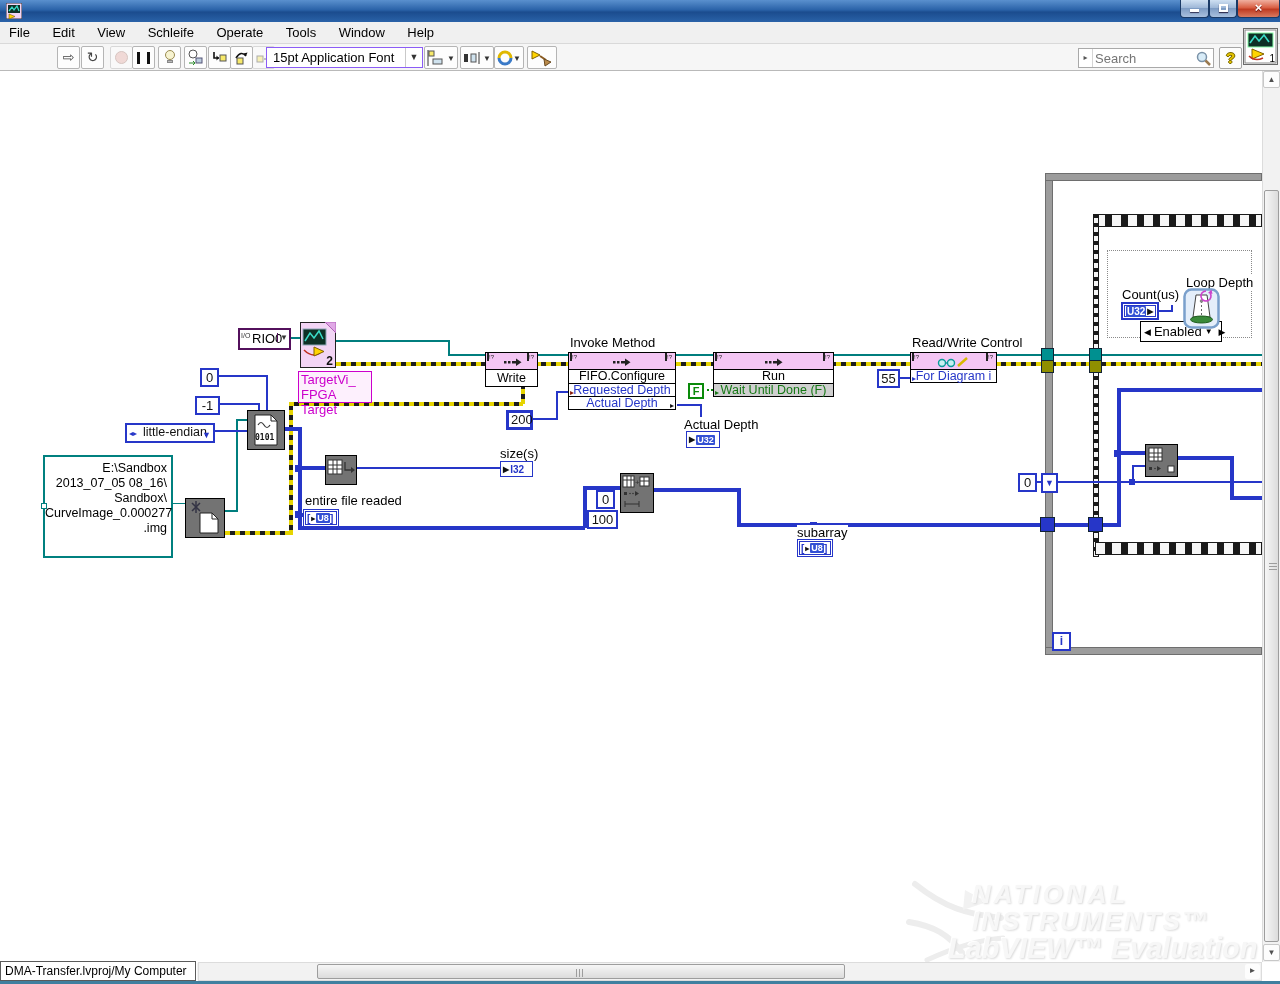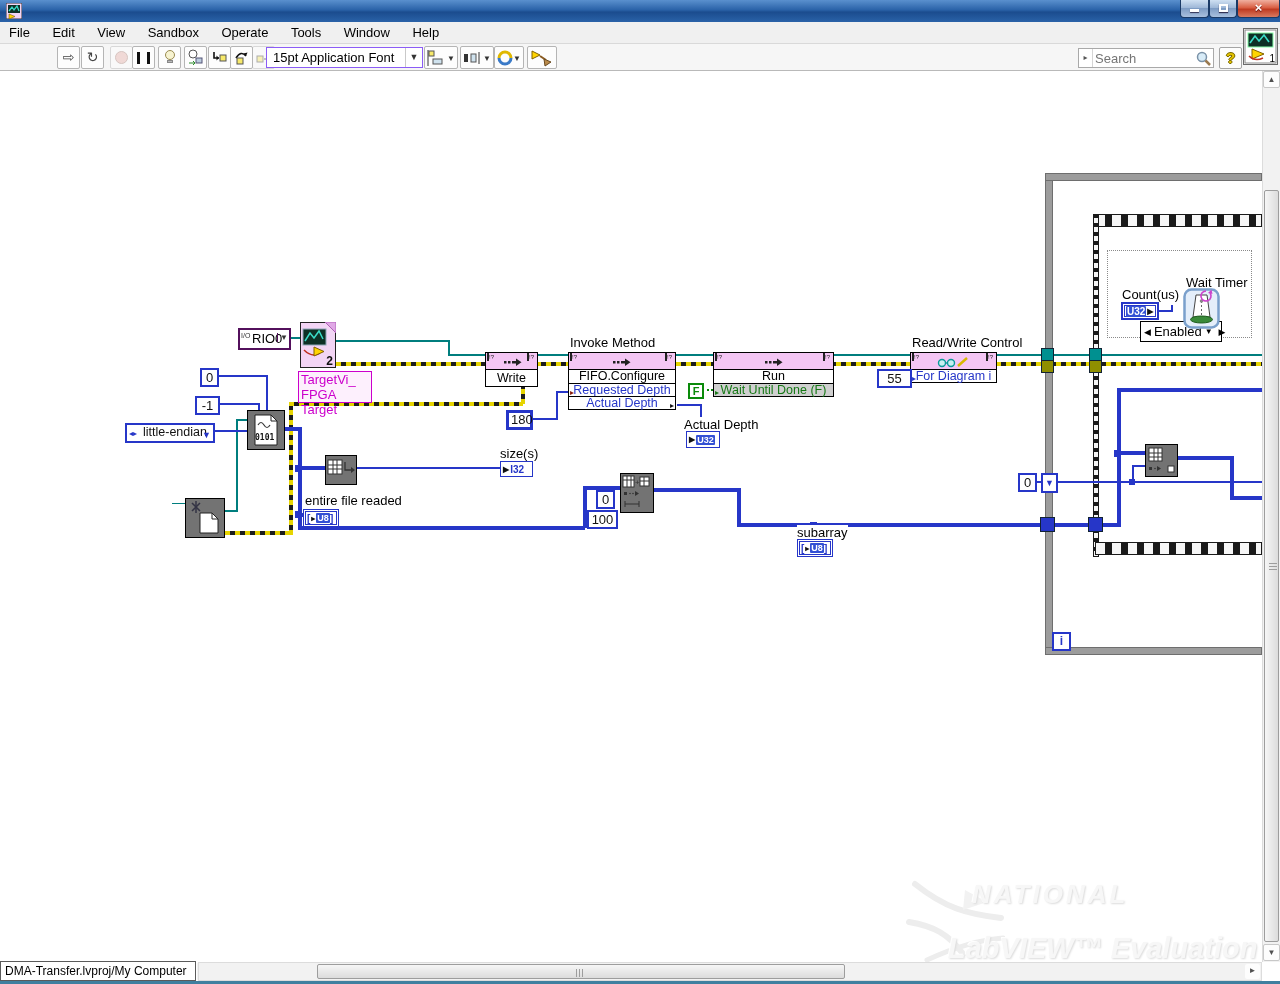--- a/index.html
+++ b/index.html
@@ -130,21 +130,21 @@
   </svg>
   <div class="abs winbtn" id="btn-min" style="left:1180px;width:29px"><span class="glyph"></span></div>
   <div class="abs winbtn" id="btn-max" style="left:1209px;width:28px"><span class="glyph"></span></div>
   <div class="abs winbtn" id="btn-close" style="left:1237px;width:43px"><span class="glyph">×</span></div>
 </div>
 
 <div class="abs" id="menubar">
   <span class="menu-item">File</span>
   <span class="menu-item">Edit</span>
   <span class="menu-item">View</span>
-  <span class="menu-item">Sandbox</span>
+  <span class="menu-item">Schleife</span>
   <span class="menu-item">Operate</span>
   <span class="menu-item">Tools</span>
   <span class="menu-item">Window</span>
   <span class="menu-item">Help</span>
 </div>
 
 <div class="abs" id="toolbar"></div>
 <div class="tbtn" style="left:57px"><span>⇨</span></div>
 <div class="tbtn" style="left:81px"><span>↻</span></div>
 <div class="tbtn dim" style="left:110px">
@@ -239,20 +239,21 @@
 
 <div class="abs" id="diagram">
 
   <svg class="abs" style="left:905px;top:805px" width="100" height="90">
     <path d="M10 8 C40 32 62 38 96 42" stroke="#ededed" stroke-width="6" fill="none" stroke-linecap="round"></path>
     <path d="M4 46 C28 50 44 58 58 78" stroke="#ededed" stroke-width="6" fill="none" stroke-linecap="round"></path>
     <path d="M22 84 C48 72 72 64 98 62" stroke="#ededed" stroke-width="5" fill="none" stroke-linecap="round"></path>
     <polygon points="60,14 82,26 58,34" fill="#f2f2f2"></polygon>
   </svg>
   <div class="wm" style="left:972px;top:808px;font-size:26px;letter-spacing:3px">NATIONAL</div>
+  <div class="wm" style="left:972px;top:835px;font-size:26px;letter-spacing:2px">INSTRUMENTS™</div>
   <div class="wm" style="left:948px;top:861px;font-size:29px">LabVIEW™ Evaluation Software</div>
 
   <div class="loopb" style="left:1045px;top:102px;width:8px;height:482px"></div>
   <div class="loopb" style="left:1045px;top:102px;width:217px;height:8px"></div>
   <div class="loopb" style="left:1045px;top:576px;width:217px;height:8px"></div>
 
   <div class="filmh" style="left:1095px;top:143px;width:167px"></div>
   <div class="filmv" style="left:1093px;top:143px;height:343px"></div>
   <div class="filmh" style="left:1095px;top:471px;width:167px"></div>
   <div class="abs" id="dotted-cfg" style="top:179px"></div>
@@ -327,20 +328,29 @@
   <div class="tunnel" style="left:1088px;top:446px;width:15px;height:15px;background:#2636c8"></div>
   <div class="abs" id="shiftreg" style="top:402px">▼</div>
 
   <div class="bconst" style="left:200px;top:297px;width:19px;height:19px">0</div>
   <div class="bconst" style="left:195px;top:325px;width:25px;height:19px">-1</div>
   <div class="bconst" style="left:125px;top:352px;width:90px;height:20px;text-align:left;padding-left:16px;font-size:12.5px">
     <span class="abs" style="left:2px;top:1px;color:#2636c8;font-size:8px">◂▸</span>
     <span>little-endian</span>
     <span class="abs" style="right:2px;top:3px;color:#2636c8;font-size:9px">▼</span>
   </div>
+  <div class="abs" style="left:43px;top:384px;width:130px;height:103px;border:2px solid #00807f;background:#fff;
+       font-size:12.5px;text-align:right;padding:4px 4px 0 0;color:#000;line-height:15px">
+    <span class="abs" style="left:-4px;top:46px;width:6px;height:6px;background:#fff;border:1px solid #00807f"></span>
+    <div>E:\Sandbox</div>
+    <div>2013_07_05 08_16\</div>
+    <div>Sandbox\</div>
+    <div>CurveImage_0.000277</div>
+    <div>.img</div>
+  </div>
 
   <div class="ynode" style="left:185px;top:427px;width:40px;height:40px">
     <svg width="38" height="38">
       <line x1="6" y1="4" x2="14" y2="12" stroke="#334" stroke-width="1.5"></line>
       <line x1="14" y1="4" x2="6" y2="12" stroke="#334" stroke-width="1.5"></line>
       <line x1="10" y1="2" x2="10" y2="14" stroke="#334" stroke-width="1.5"></line>
       <path d="M14 14 h12 l6 6 v14 h-18 z" fill="#fff" stroke="#222"></path>
       <path d="M26 14 l0 6 6 0" fill="none" stroke="#222"></path>
     </svg>
   </div>
@@ -406,21 +416,21 @@
     <div class="r" style="height:15px">FIFO.Configure</div>
     <div class="r rp" style="height:14px">
       <span class="mark-l" style="color:#8a2010">▸</span>
       <span>Requested Depth</span>
     </div>
     <div class="r rp" style="height:14px">
       <span>Actual Depth</span>
       <span class="mark-r">▸</span>
     </div>
   </div>
-  <div class="bconst" style="left:506px;top:339px;width:27px;height:20px;border-width:3px;line-height:14px">180</div>
+  <div class="bconst" style="left:506px;top:339px;width:27px;height:20px;border-width:3px;line-height:14px">200</div>
 
   <div class="inode" style="left:713px;top:281px;width:121px">
     <div class="hdr">
       <span class="cg" style="left:1px"><span class="pg"></span>!?</span>
       <svg class="abs" style="left:51px;top:5px" width="18" height="8">
         <rect x="0" y="3" width="2.5" height="2.5" fill="#222"></rect>
           <rect x="4" y="3" width="2.5" height="2.5" fill="#222"></rect>
         <rect x="8" y="3" width="5" height="2.5" fill="#222"></rect>
           <path d="M12 0.5 L17.5 4.2 L12 8 z" fill="#222"></path>
       </svg>
@@ -449,21 +459,21 @@
         <line x1="8.5" y1="7" x2="10.5" y2="7" stroke="#0a9a9a" stroke-width="1.4"></line>
         <line x1="21" y1="10" x2="30" y2="2" stroke="#d8b800" stroke-width="2.5"></line>
       </svg>
       <span class="cg" style="right:1px"><span class="pg"></span>!?</span>
     </div>
     <div class="r rp" style="height:14px">
       <span class="mark-l">▸</span>
       <span>For Diagram i</span>
     </div>
   </div>
-  <div class="bconst" style="left:877px;top:298px;width:35px;height:19px">55</div>
+  <div class="bconst" style="left:877px;top:298px;width:23px;height:19px">55</div>
 
   <div class="ynode" style="left:325px;top:384px;width:32px;height:30px">
     <svg width="30" height="28">
       <rect x="2" y="4" width="14" height="14" fill="#fff" stroke="#333"></rect>
       <line x1="2" y1="9" x2="16" y2="9" stroke="#333"></line>
         <line x1="2" y1="13" x2="16" y2="13" stroke="#333"></line>
       <line x1="7" y1="4" x2="7" y2="18" stroke="#333"></line>
         <line x1="11" y1="4" x2="11" y2="18" stroke="#333"></line>
       <path d="M19 6 v8 h6" fill="none" stroke="#333" stroke-width="1.3"></path>
       <path d="M25 11 l4 3 -4 3 z" fill="#333"></path>
@@ -509,21 +519,21 @@
     <span class="typechip">U8</span>
     <span style="color:#2636c8">]</span>
   </div>
 
   <div class="abs" id="enabled-sel">
     <span class="arr">◀</span>
     <span style="flex:1;text-align:center">Enabled</span>
     <span class="arr" style="font-size:8px">▼</span>
     <span class="arr">▶</span>
   </div>
-  <div class="lbl" style="left:1186px;top:204px">Wait Timer</div>
+  <div class="lbl" style="left:1186px;top:204px">Loop Depth</div>
   <div class="abs" style="left:1183px;top:217px">
     <svg width="37" height="41">
       <rect x="1.5" y="1.5" width="34" height="38" rx="7" fill="#e4eefa" stroke="#7aa0cc" stroke-width="2.5"></rect>
       <polygon points="13,7 24,7 27,29 10,29" fill="#fff" stroke="#444"></polygon>
       <line x1="18.5" y1="9" x2="18.5" y2="27" stroke="#666" stroke-dasharray="2 2"></line>
       <circle cx="18.5" cy="13" r="1.8" fill="#888"></circle>
       <ellipse cx="18.5" cy="31.5" rx="11" ry="3.5" fill="#3a8a3a" stroke="#1c5c1c"></ellipse>
       <path d="M27 5 a5 5 0 1 1 -4 -2" fill="none" stroke="#cc44cc" stroke-width="1.6"></path>
       <path d="M28.5 1.5 l1 4.5 -4.5 -1 z" fill="#cc44cc"></path>
     </svg>

